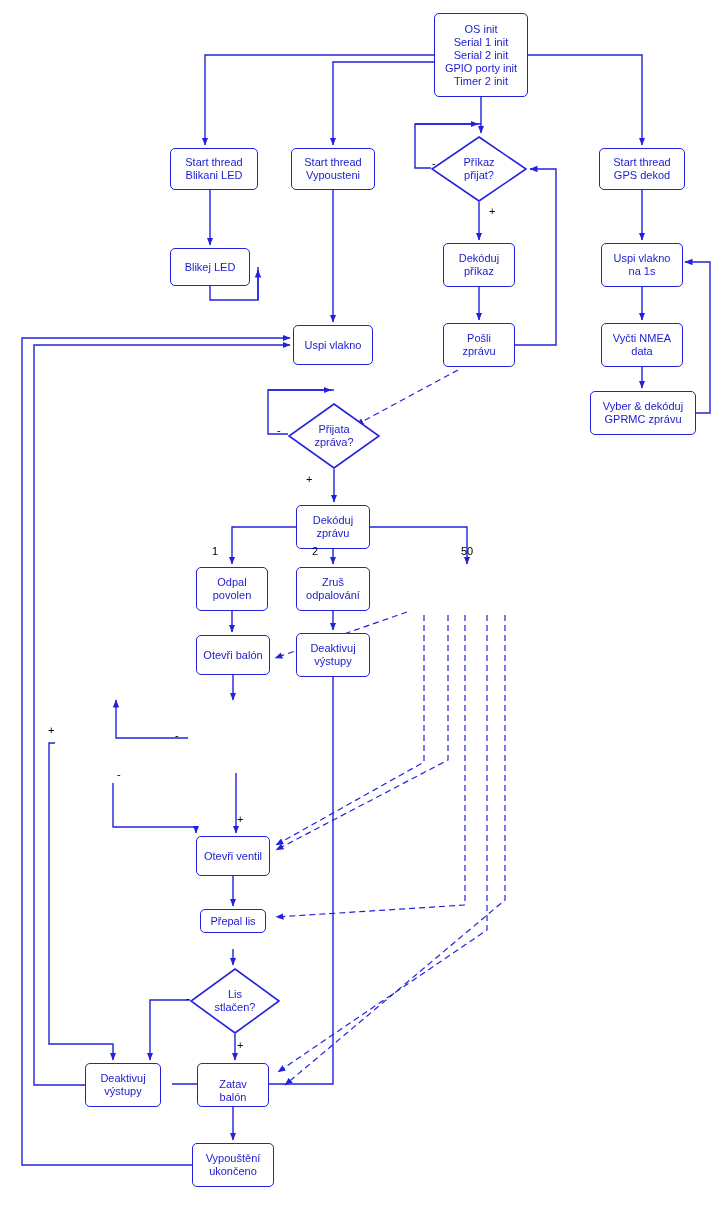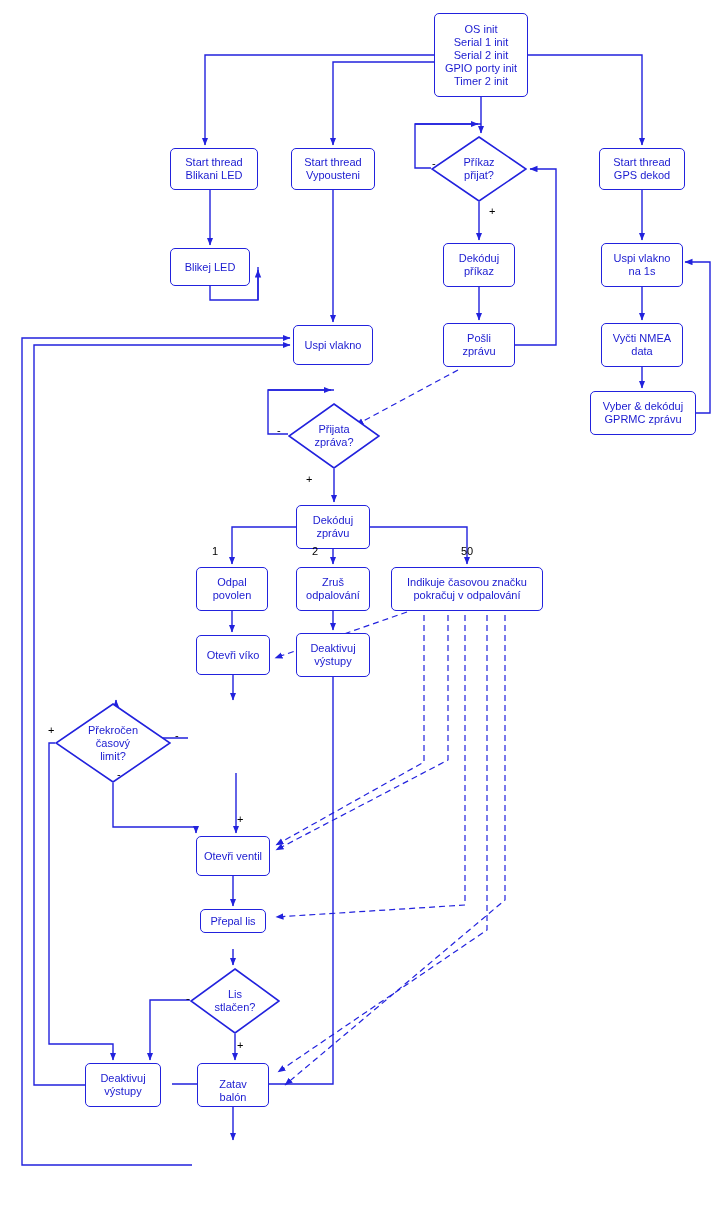--- a/index.html
+++ b/index.html
@@ -232,38 +232,26 @@
 zprávu</span>
   </div>
   <div class="node box" style="left:196px;top:567px;width:72px;height:44px;">
     <span style="white-space:pre-line">Odpal
 povolen</span>
   </div>
   <div class="node box" style="left:296px;top:567px;width:74px;height:44px;">
     <span style="white-space:pre-line">Zruš
 odpalování</span>
   </div>
-  <div class="node box" style="left:391px;top:567px;width:152px;height:44px;">
-    <span style="white-space:pre-line">Indikuje časovou značku
-pokračuj v odpalování</span>
-  </div>
   <div class="node box" style="left:196px;top:635px;width:74px;height:40px;">
-    <span style="white-space:pre-line">Otevři víko</span>
+    <span style="white-space:pre-line">Otevři balón</span>
   </div>
   <div class="node box" style="left:296px;top:633px;width:74px;height:44px;">
     <span style="white-space:pre-line">Deaktivuj
 výstupy</span>
-  </div>
-  <div class="node diamond" style="left:55px;top:703px;width:116px;height:80px;">
-    <svg class="dshape" viewBox="0 0 116 80" preserveAspectRatio="none">
-        <polygon points="58,1 115,40 58,79 1,40" fill="#ffffff" stroke="#2222dd" stroke-width="1.6"></polygon>
-      </svg>
-    <span class="dlabel" style="white-space:pre-line">Překročen
-časový
-limit?</span>
   </div>
   <div class="node box" style="left:196px;top:836px;width:74px;height:40px;">
     <span style="white-space:pre-line">Otevři ventil</span>
   </div>
   <div class="node box" style="left:200px;top:909px;width:66px;height:24px;">
     <span style="white-space:pre-line">Přepal lis</span>
   </div>
   <div class="node diamond" style="left:190px;top:968px;width:90px;height:66px;">
     <svg class="dshape" viewBox="0 0 90 66" preserveAspectRatio="none">
         <polygon points="45,1 89,33 45,65 1,33" fill="#ffffff" stroke="#2222dd" stroke-width="1.6"></polygon>
@@ -271,20 +259,24 @@
     <span class="dlabel" style="white-space:pre-line">Lis
 stlačen?</span>
   </div>
   <div class="node box" style="left:85px;top:1063px;width:76px;height:44px;">
     <span style="white-space:pre-line">Deaktivuj
 výstupy</span>
   </div>
   <div class="node box" style="left:197px;top:1063px;width:72px;height:44px;align-items:flex-end;">
     <span style="white-space:pre-line">Zatav
 balón</span>
+  </div>
+  <div class="node box" style="left:192px;top:1143px;width:82px;height:44px;">
+    <span style="white-space:pre-line">Vypouštění
+ukončeno</span>
   </div>
 
   <div class="elabel" style="left:432px;top:157px;">-</div>
   <div class="elabel" style="left:489px;top:205px;">+</div>
   <div class="elabel" style="left:277px;top:424px;">-</div>
   <div class="elabel" style="left:306px;top:473px;">+</div>
   <div class="elabel" style="left:212px;top:545px;">1</div>
   <div class="elabel" style="left:312px;top:545px;">2</div>
   <div class="elabel" style="left:461px;top:545px;">50</div>
   <div class="elabel" style="left:175px;top:729px;">-</div>

